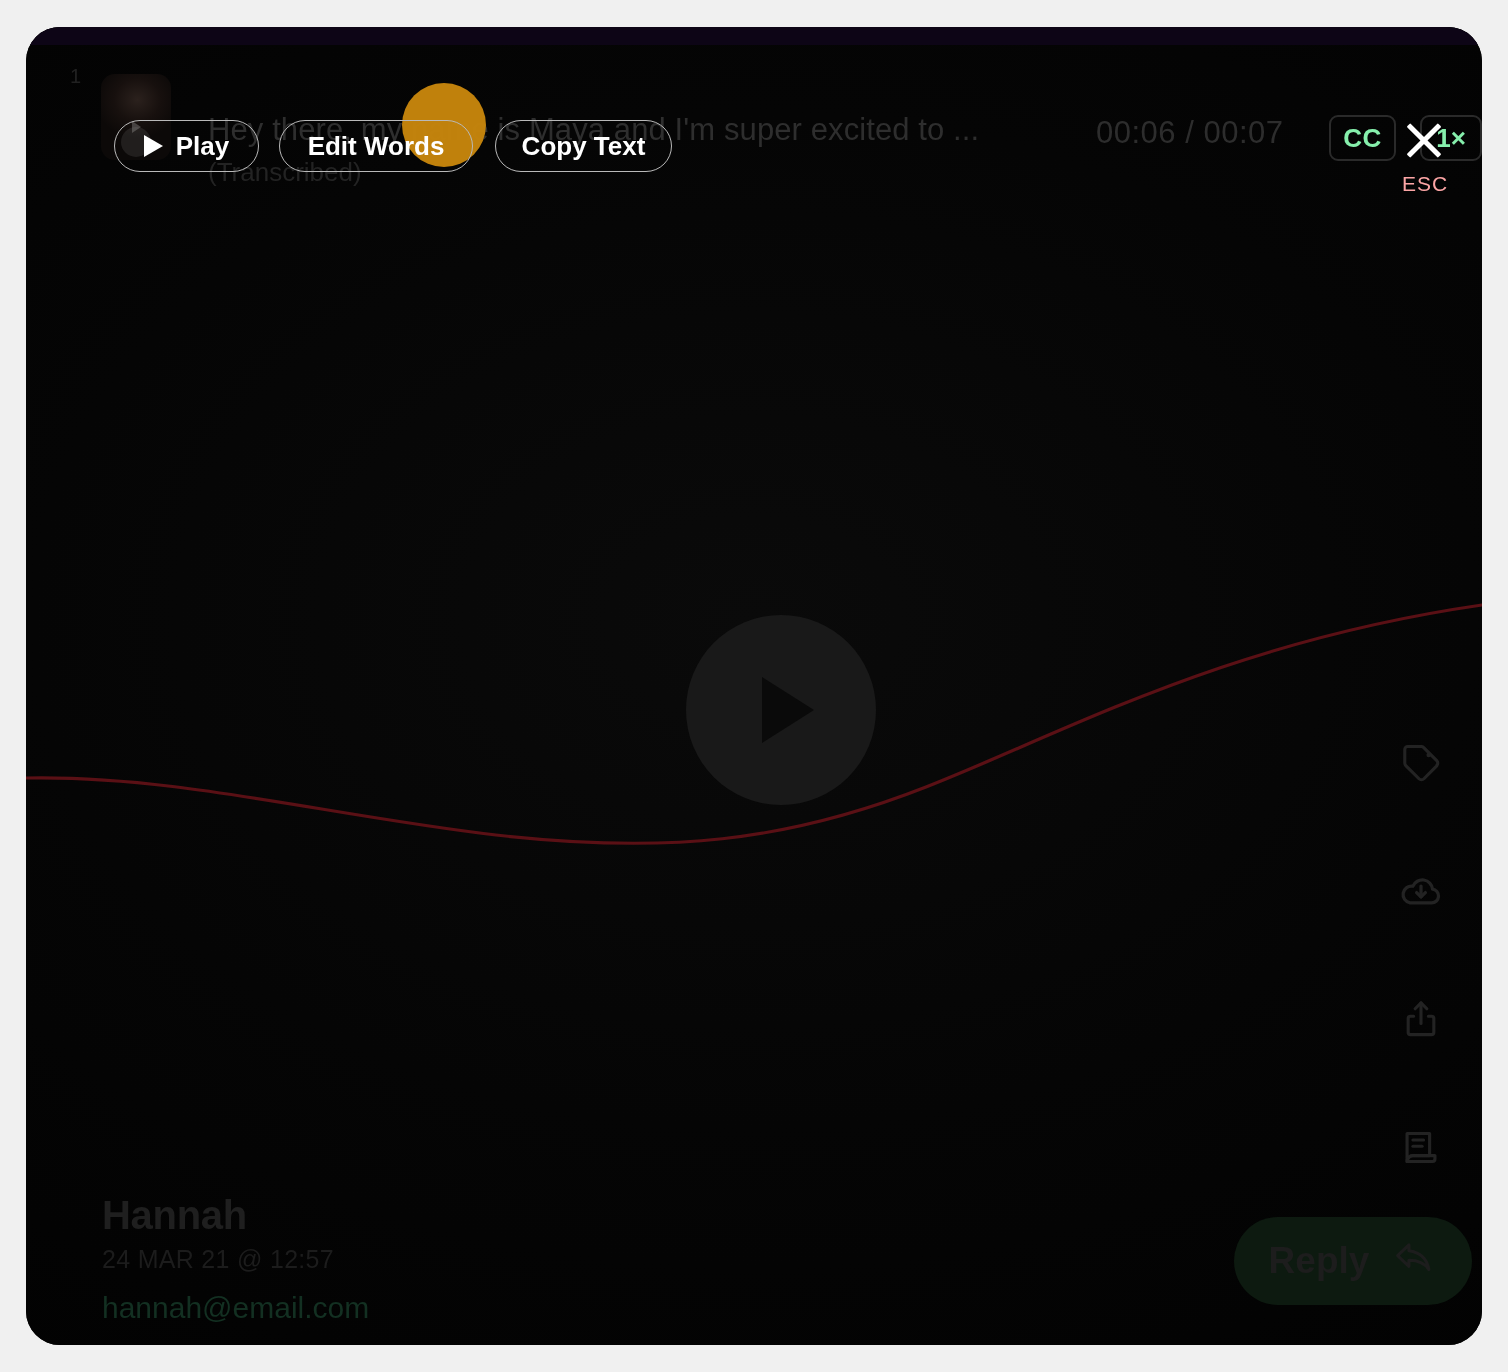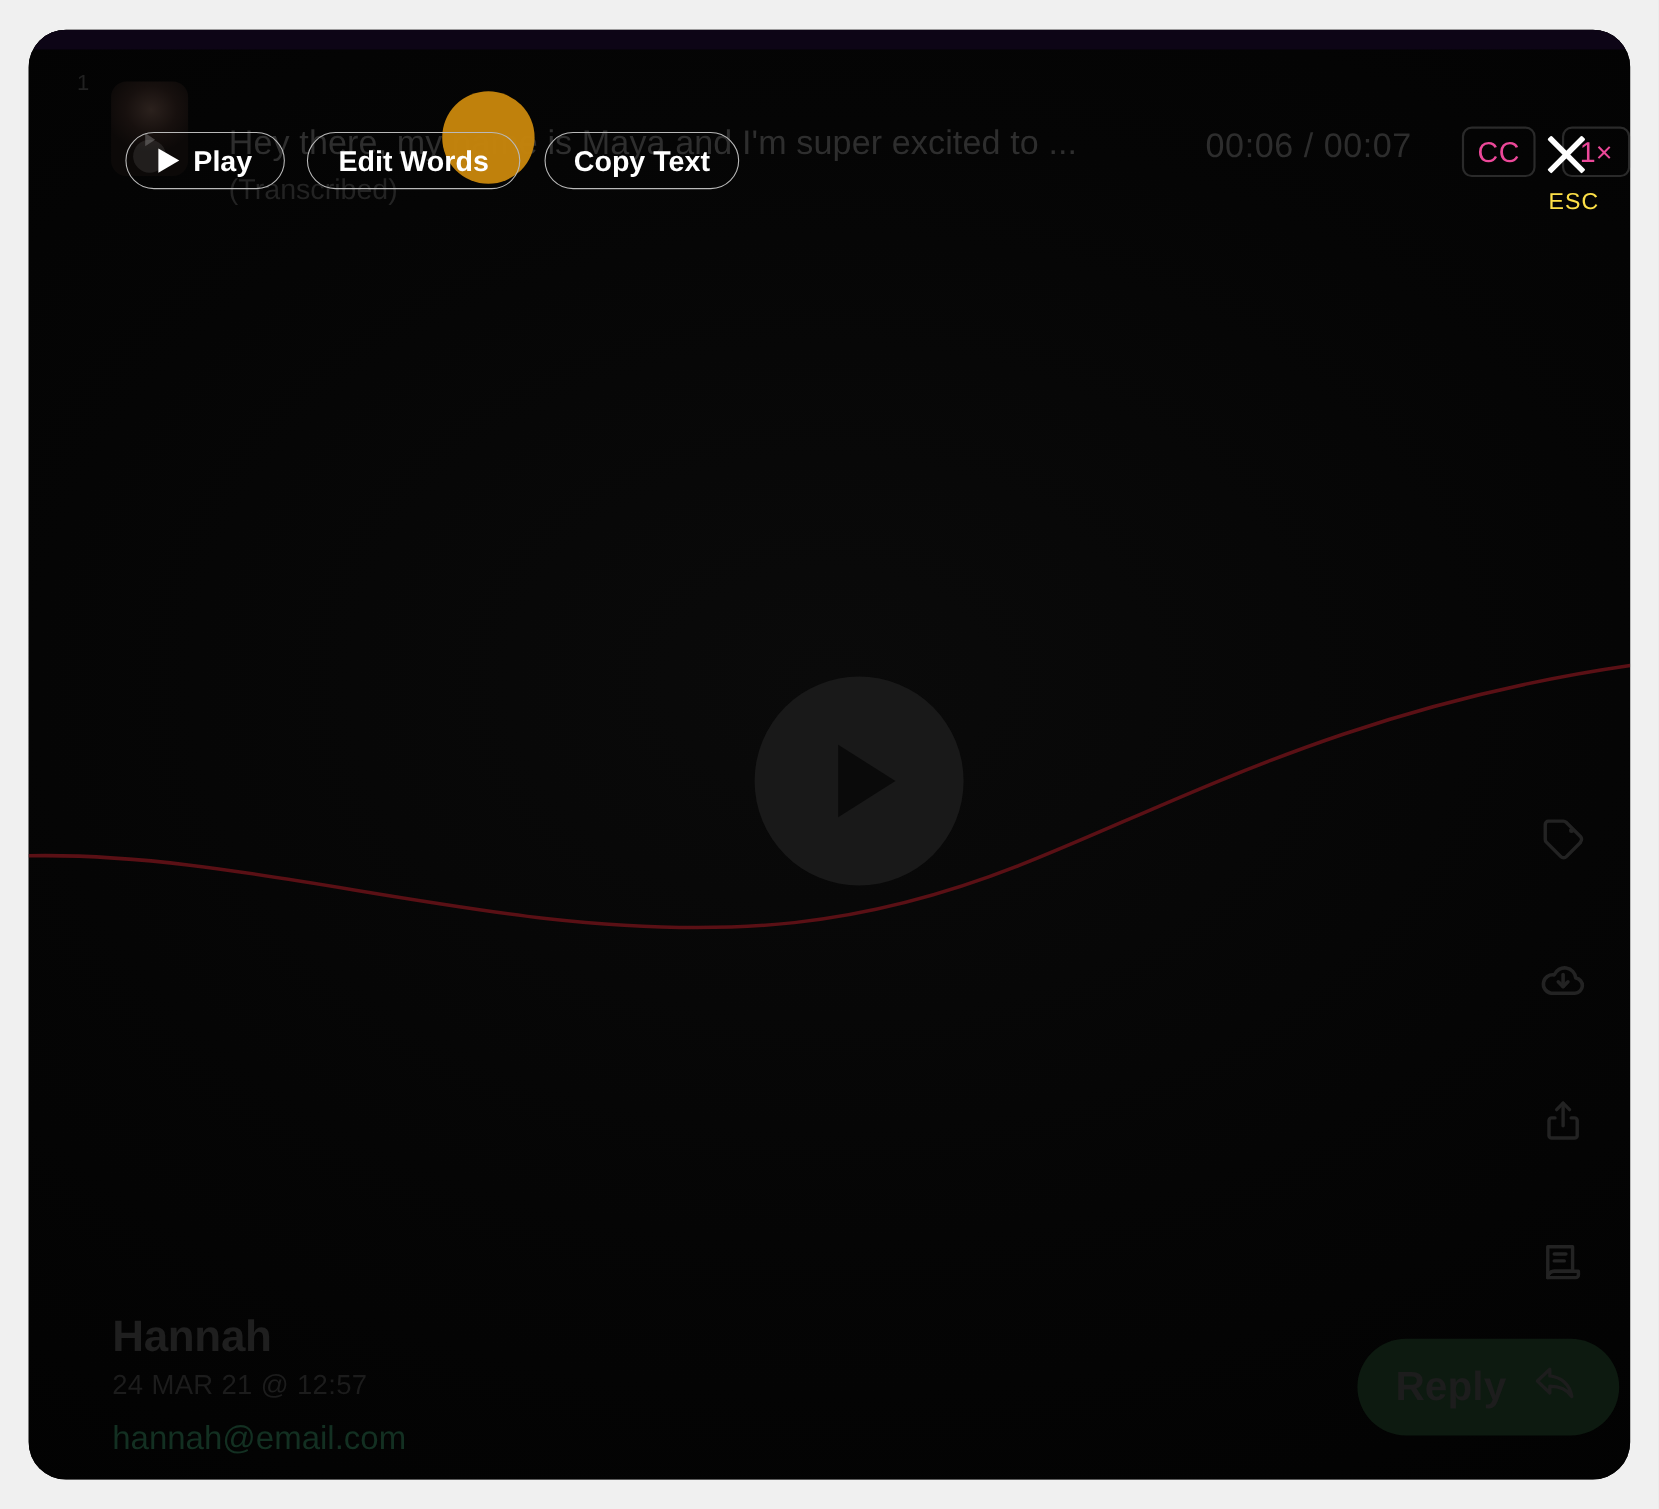--- a/index.html
+++ b/index.html
@@ -97,32 +97,32 @@
     color: #2d2d2d;
     letter-spacing: .5px;
     text-align: right;
   }
 
   .mini-btn {
     position: absolute;
     display: flex; align-items: center; justify-content: center;
     border: 2px solid #2a2a2a;
     border-radius: 9px;
-    color: #ec4899;
+    color: #86efac;
     font-size: 26px;
-    font-weight: 400;
+    font-weight: 700;
   }
   .btn-cc { left: 1303px; top: 88px; width: 67px; height: 46px; letter-spacing: .5px; }
   .btn-speed { left: 1394px; top: 88px; width: 62px; height: 46px; }
   .esc-label {
     position: absolute;
     left: 1370px; top: 145px;
-    width: 58px; text-align: right;
+    width: 58px; text-align: center;
     font-size: 21px;
-    color: #fde047;
+    color: #fca5a5;
     letter-spacing: 1px;
   }
 
   
   .close-x {
     position: absolute;
     left: 1375px; top: 90px;
     width: 46px; height: 46px;
     cursor: pointer;
   }

